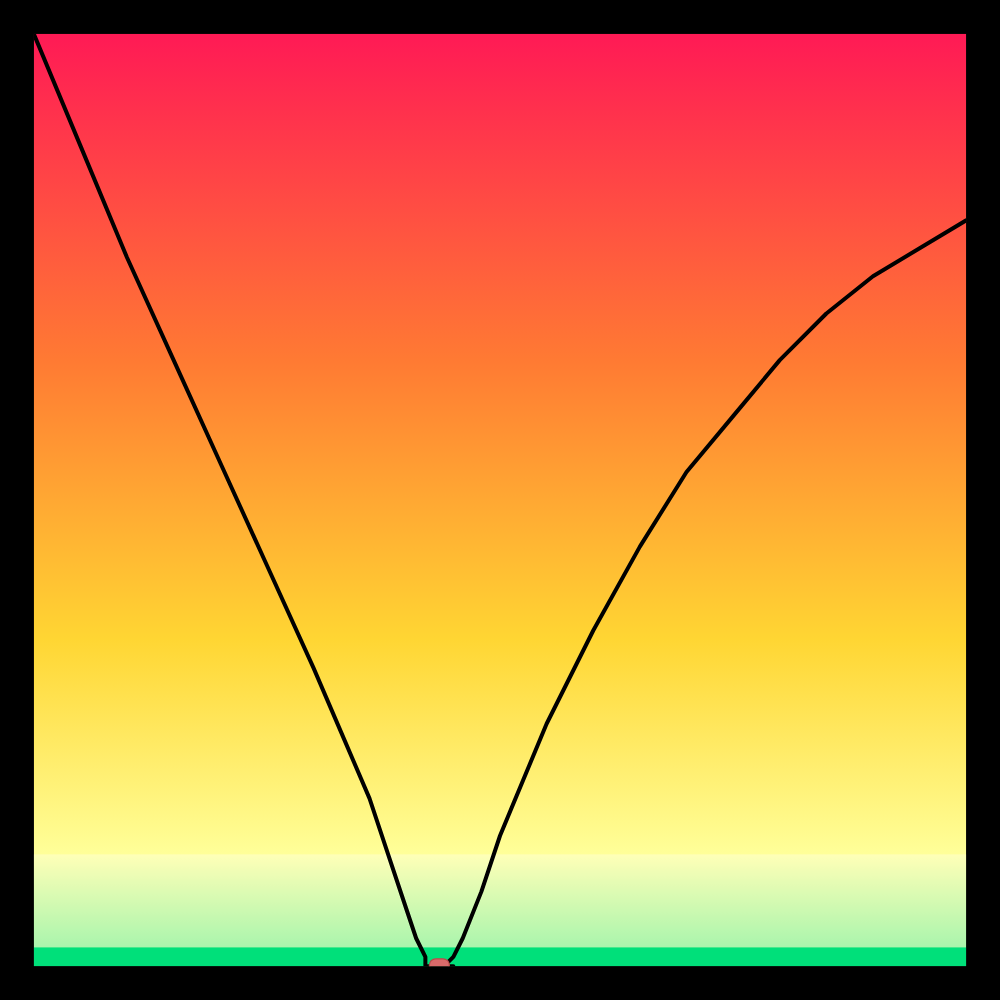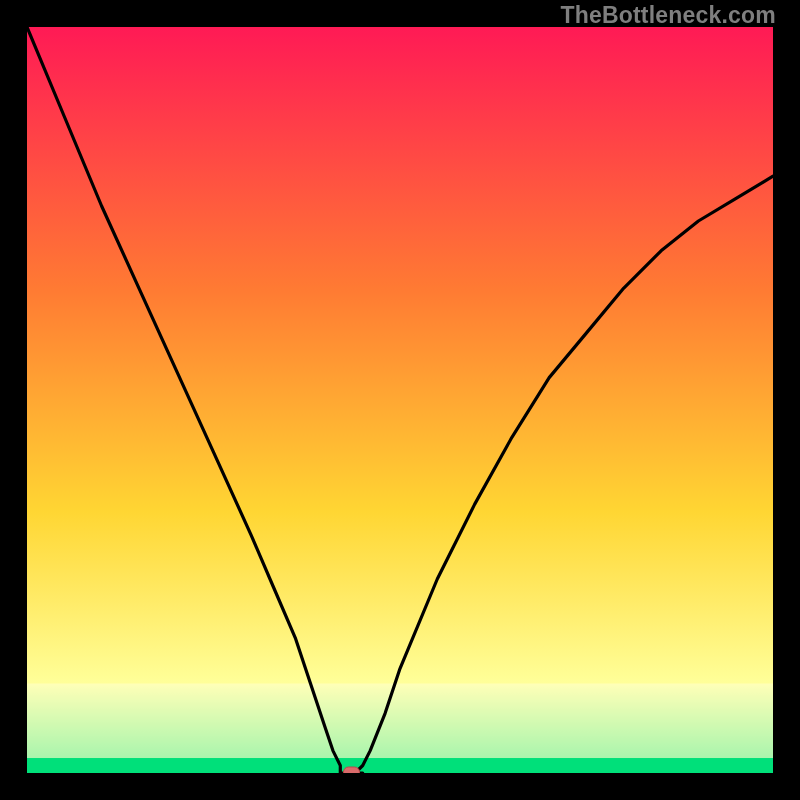--- a/index.html
+++ b/index.html
@@ -34,21 +34,20 @@
     top: 27px;
     width: 746px;
     height: 746px;
   }
   svg { display: block; }
 </style>
 </head>
 <body>
 
 <div class="frame">
-  <div class="watermark">TheBottleneck.com</div>
 
   <div class="plot-wrap">
     <svg id="chart-svg" width="746" height="746" viewBox="0 0 746 746">
       <defs>
         <linearGradient id="bg-grad" x1="0" y1="0" x2="0" y2="1">
           <stop id="g0" offset="0%" stop-color="#ff1a55"></stop>
           <stop id="g1" offset="35%" stop-color="#ff7a33"></stop>
           <stop id="g2" offset="65%" stop-color="#ffd633"></stop>
           <stop id="g3" offset="88%" stop-color="#ffff99"></stop>
           <stop id="g4" offset="100%" stop-color="#00e07a"></stop>

